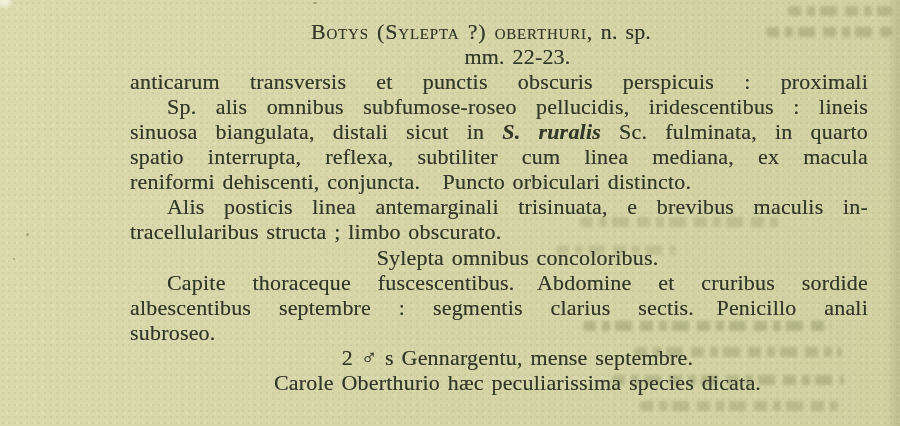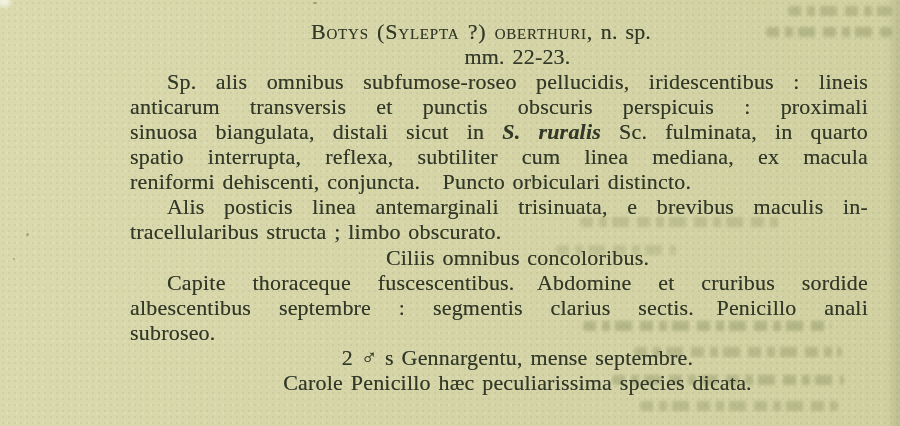--- a/index.html
+++ b/index.html
@@ -79,29 +79,29 @@
   <div class="ghost" style="left:640px;top:401px;width:198px;opacity:.28"></div>
 
   <div class="speck" style="left:26px;top:233px"></div>
   <div class="speck" style="left:13px;top:258px;width:2px;height:2px"></div>
   <div class="speck" style="left:313px;top:2px;width:4px;height:2px;border-radius:2px"></div>
 
   <div class="text-col">
     <div class="heading"><span class="sc">Botys (Sylepta ?) oberthuri,</span><span> n. sp.</span></div>
     <div id="lines">
         <div class="line indent"><span class="">mm. 22-23.</span></div>
+        <div class="line just"><span class="">anticarum transversis et punctis obscuris perspicuis : proximali</span></div>
         <div class="line indent just"><span class="">Sp. alis omnibus subfumose-roseo pellucidis, iridescentibus : lineis</span></div>
-        <div class="line just"><span class="">anticarum transversis et punctis obscuris perspicuis : proximali</span></div>
         <div class="line just"><span class="">sinuosa biangulata, distali sicut in </span><span class="it">S. ruralis</span><span class=""> Sc. fulminata, in quarto</span></div>
         <div class="line just"><span class="">spatio interrupta, reflexa, subtiliter cum linea mediana, ex macula</span></div>
         <div class="line"><span class="">reniformi dehiscenti, conjuncta.  Puncto orbiculari distincto.</span></div>
         <div class="line indent just"><span class="">Alis posticis linea antemarginali trisinuata, e brevibus maculis in-</span></div>
         <div class="line"><span class="">tracellularibus structa ; limbo obscurato.</span></div>
-        <div class="line indent"><span class="">Ciliis omnibus concoloribus.</span></div>
+        <div class="line indent"><span class="">Sylepta omnibus concoloribus.</span></div>
         <div class="line indent just"><span class="">Capite thoraceque fuscescentibus.  Abdomine et cruribus sordide</span></div>
         <div class="line just"><span class="">albescentibus septembre : segmentis clarius sectis.  Penicillo anali</span></div>
         <div class="line"><span class="">subroseo.</span></div>
         <div class="line indent"><span class="">2 ♂ s Gennargentu, mense septembre.</span></div>
-        <div class="line indent"><span class="">Carole Penicillo hæc peculiarissima species dicata.</span></div>
+        <div class="line indent"><span class="">Carole Oberthurio hæc peculiarissima species dicata.</span></div>
       </div>
   </div>
 
 </div>
 
 </body></html>

